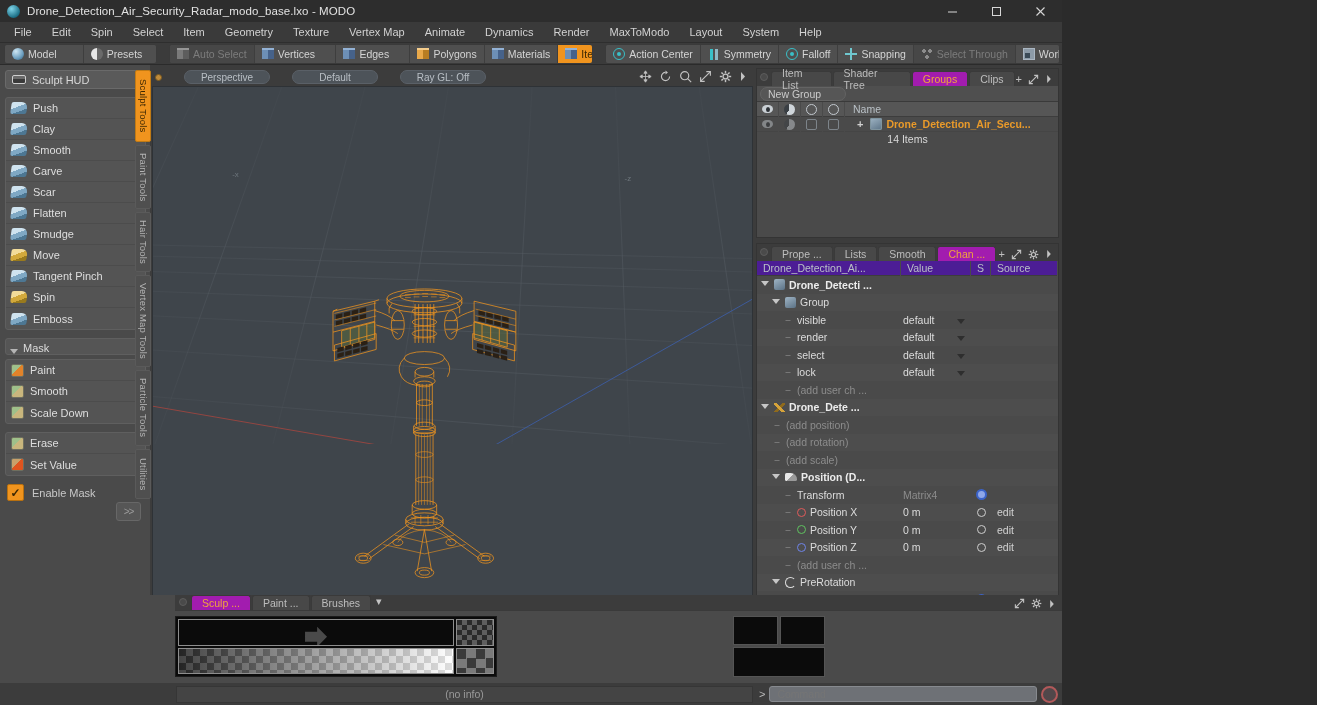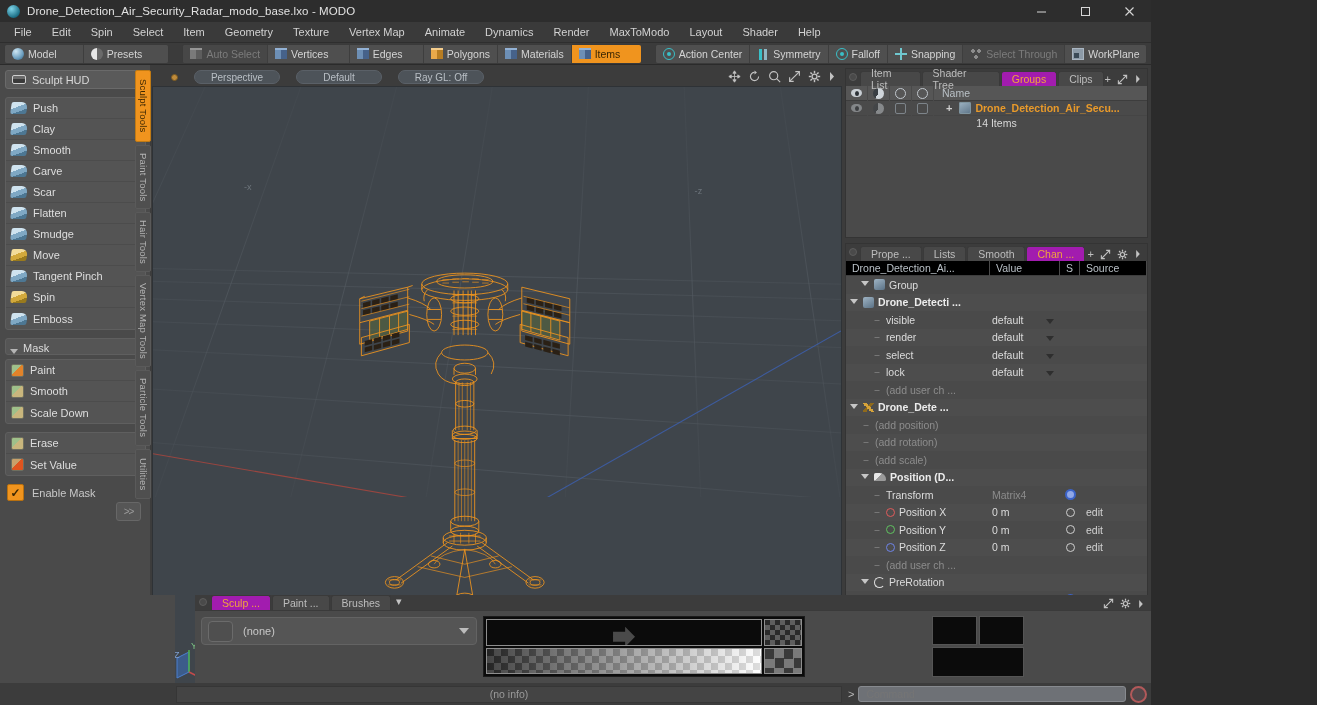--- a/index.html
+++ b/index.html
@@ -3,21 +3,21 @@
 <meta charset="utf-8">
 <style>
   * { box-sizing: border-box; margin:0; padding:0; }
   html,body{ background:#2b2b2b; }
   body{
     width:1317px; height:705px; overflow:hidden;
     font-family:"Liberation Sans", sans-serif;
     font-size:11px; color:#c8c8c8;
     -webkit-font-smoothing:antialiased;
   }
-  .app{ position:relative; width:1151px; height:705px; background:#3c3c3c; }
+  .app{ position:relative; width:1062px; height:705px; background:#3c3c3c; }
 
   
   .titlebar{
     height:22px; background:#2d2d2d; display:flex; align-items:center;
     padding-left:7px; position:relative;
   }
   .tb-icon{
     width:13px; height:13px; border-radius:50%;
     background:radial-gradient(circle at 35% 30%, #7fd4e8, #1b6f86 70%, #0d3b49);
     margin-right:7px; flex:none;
@@ -127,21 +127,21 @@
   .vtab{
     width:16px; background:#4f4f4f; border:1px solid #5a5a5a; border-radius:2px;
     color:#b5b5b5; font-size:9.5px; writing-mode:vertical-rl; text-orientation:mixed;
     display:flex; align-items:center; justify-content:center; padding:4px 0; margin-bottom:3px;
     letter-spacing:.2px; white-space:nowrap;
   }
   .vtab.sel{ background:#f0941e; color:#3a2603; border-color:#c07a14; }
 
   
   .vpwrap{ flex:1; display:flex; flex-direction:column; background:#3c3c3c; padding:3px 2px 0 2px; min-width:0; }
-  .vpbar{ height:18px; display:flex; align-items:center; gap:16px; position:relative; padding-left:3px;margin-left:16px; }
+  .vpbar{ height:18px; display:flex; align-items:center; gap:22px; position:relative; padding-left:3px; }
   .vpdot{ width:7px;height:7px;border-radius:50%;background:#c08b3a;border:1px solid #7a5a22;flex:none;}
   .vpbtn{ height:14px; min-width:86px; background:#4d5359; border:1px solid #5a6067; border-radius:7px;
     display:flex; align-items:center; justify-content:center; color:#b9bfc5; font-size:10px; padding:0 9px; }
   .vpicons{ position:absolute; right:6px; top:2px; display:flex; gap:7px; align-items:center; color:#c3c3c3; }
   .viewport{
     flex:1; position:relative; overflow:hidden;
     background:#3f454b;
     border:1px solid #2e3236;
   }
   .grid{ position:absolute; inset:0; }
@@ -176,21 +176,21 @@
   .nameh{ flex:1; padding-left:8px; color:#b9c0c6; font-size:10.5px; }
   .treebody{ background:#4a4a4a; flex:1; position:relative; }
   .grow{ display:flex; align-items:center; height:15px; border-bottom:1px solid #454545; }
   .gname{ flex:1; display:flex; align-items:center; gap:4px; padding-left:8px; color:#e99a2a; font-weight:bold; font-size:10.5px; }
   .gicon{ width:12px;height:12px;flex:none; background:linear-gradient(150deg,#9fb4c4,#5b7286); border-radius:2px;
     box-shadow:inset 0 0 0 1px #7f949f; }
   .subcount{ text-align:center; color:#d9d9d9; font-size:10.5px; padding-top:1px;}
   .plusx{ color:#d0d0d0; font-size:11px; padding:0 3px 0 4px; }
 
   
-  .chhead{ height:15px; display:flex; background:#000000; border-bottom:1px solid #3d3d3d; align-items:center;
+  .chhead{ height:15px; display:flex; background:#4c1d95; border-bottom:1px solid #3d3d3d; align-items:center;
     color:#b9c0c6; font-size:10.5px; }
   .chhead div{ border-right:1px solid #4a4a4a; height:15px; line-height:15px; padding-left:6px; overflow:hidden; white-space:nowrap;}
   .c1{ width:144px; } .c2{ width:70px; } .c3{ width:20px; } .c4{ flex:1; }
   .chrows{ flex:1; overflow:hidden; position:relative; background:#4a4a4a; }
   .chrow{ height:17.5px; display:flex; align-items:center; font-size:10.5px; color:#dcdcdc; }
   .chrow:nth-child(even){ background:#4d4d4d; }
   .chname{ width:144px; display:flex; align-items:center; gap:4px; padding-left:4px; white-space:nowrap; overflow:hidden;}
   .chval{ width:70px; color:#dcdcdc; padding-left:2px; position:relative; }
   .chs{ width:20px; display:flex; align-items:center; justify-content:center;}
   .chsrc{ flex:1; color:#d2d2d2; padding-left:6px; }
@@ -206,21 +206,21 @@
   .ring.rx{ border-color:#e05b5b;} .ring.ry{ border-color:#5fc15f;} .ring.rz{ border-color:#6f84e8;}
   .gear{ width:11px;height:11px;border-radius:50%;border:2px solid #3b63c9;background:#8fa7e8;flex:none;}
   .itemicon{ width:11px;height:11px;flex:none;background:linear-gradient(150deg,#9fb4c4,#5b7286);border-radius:2px;}
   .locicon{ width:11px;height:9px;flex:none;background:
      linear-gradient(45deg,transparent 40%,#d6a33a 40% 60%,transparent 60%),
      linear-gradient(-45deg,transparent 40%,#8f6a1c 40% 60%,transparent 60%); }
   .posicon{ width:12px;height:8px;flex:none;background:linear-gradient(135deg,#e8e8e8 0 45%,#9a9a9a 45%);
      border-radius:2px 8px 2px 2px; }
   .roticon{ width:11px;height:11px;flex:none;border:1.6px solid #dcdcdc;border-radius:50%;
      border-right-color:transparent; }
-  .botrow{ position:absolute; left:0; right:0; bottom:0; height:110px; display:flex;gap:20px; }
+  .botrow{ position:absolute; left:0; right:0; bottom:0; height:110px; display:flex; }
   .bleft{ width:175px; background:#4a4a4a; }
   .bmid{ flex:1; display:flex; flex-direction:column; }
   .bmtabs{ height:15px; display:flex; align-items:flex-end; gap:1px; padding-left:16px; background:#3c3c3c; position:relative;}
   .bmtabs .leftnub{ position:absolute;left:4px;top:3px;width:8px;height:8px;border-radius:50%;
       background:#4a4a4a;border:1px solid #5c5c5c;}
   .bmtabs .right{ margin-left:auto; display:flex; gap:6px; align-items:center; padding:0 6px 1px 0; color:#c0c0c0;}
   .bmbody{ flex:1; display:flex; background:#4a4a4a; border-top:1px solid #3a3a3a; }
   .brushslot{ margin:6px; flex:0 0 276px; height:28px; background:#555; border:1px solid #636363;
     border-radius:4px; display:flex; align-items:center; gap:10px; padding:0 6px; position:relative;}
   .swatch{ width:25px;height:21px;background:#4f4f4f;border:1px solid #6b6b6b;border-radius:4px; }
@@ -270,21 +270,21 @@
     <div class="menuitem">Select</div>
     <div class="menuitem">Item</div>
     <div class="menuitem">Geometry</div>
     <div class="menuitem">Texture</div>
     <div class="menuitem">Vertex Map</div>
     <div class="menuitem">Animate</div>
     <div class="menuitem">Dynamics</div>
     <div class="menuitem">Render</div>
     <div class="menuitem">MaxToModo</div>
     <div class="menuitem">Layout</div>
-    <div class="menuitem">Shader</div>
+    <div class="menuitem">System</div>
     <div class="menuitem">Help</div>
   </div>
 
   <div class="modebar">
     <div class="mgroup">
       <div class="mbtn">
         <span class="sphere"></span>
         <span>Model</span>
         <span class="key">F2</span>
       </div>
@@ -767,20 +767,23 @@
             <span>+</span>
             <svg width="11" height="11" viewBox="0 0 16 16">
               <path d="M2 9 V14 H7 M14 7 V2 H9" fill="none" stroke="#c3c3c3" stroke-width="1.6"></path>
               <line x1="2.5" y1="13.5" x2="13.5" y2="2.5" stroke="#c3c3c3" stroke-width="1.6"></line>
               </svg>
             <svg width="8" height="10" viewBox="0 0 8 11">
               <path d="M2 1 L6 5.5 L2 10 Z" fill="#c3c3c3"></path>
               </svg>
           </span>
         </div>
+        <div class="hdrow">
+          <div class="newgroup">New Group</div>
+        </div>
         <div class="collist">
           <div class="colcell">
               <span class="eye"></span>
             </div>
           <div class="colcell">
               <span class="rndi"></span>
             </div>
           <div class="colcell">
               <span class="boxi cir"></span>
             </div>
@@ -847,34 +850,34 @@
           </span>
         </div>
         <div class="chhead">
           <div class="c1">Drone_Detection_Ai...</div>
           <div class="c2">Value</div>
           <div class="c3">S</div>
           <div class="c4">Source</div>
         </div>
         <div class="chrows" id="chrows">
             <div class="chrow">
+              <div class="chname" style="padding-left: 4px;">
+                <span class="twist"></span>
+                <span class="itemicon"></span>
+                <span class="bold">Drone_Detecti ...</span>
+              </div>
+              <div class="chval"></div>
+              <div class="chs"></div>
+              <div class="chsrc"></div>
+            </div>
+            <div class="chrow">
               <div class="chname" style="padding-left: 15px;">
                 <span class="twist"></span>
                 <span class="itemicon"></span>
                 <span>Group</span>
-              </div>
-              <div class="chval"></div>
-              <div class="chs"></div>
-              <div class="chsrc"></div>
-            </div>
-            <div class="chrow">
-              <div class="chname" style="padding-left: 4px;">
-                <span class="twist"></span>
-                <span class="itemicon"></span>
-                <span class="bold">Drone_Detecti ...</span>
               </div>
               <div class="chval"></div>
               <div class="chs"></div>
               <div class="chsrc"></div>
             </div>
             <div class="chrow">
               <div class="chname" style="padding-left: 26px;">
                 <span class="dash">–</span>
                 <span>visible</span>
               </div>
@@ -1109,25 +1112,20 @@
               <line x1="13" y1="3" x2="11" y2="5"></line>
                 <line x1="5" y1="11" x2="3" y2="13"></line>
               </g>
             </svg>
           <svg width="8" height="10" viewBox="0 0 8 11">
             <path d="M2 1 L6 5.5 L2 10 Z" fill="#c3c3c3"></path>
             </svg>
         </span>
       </div>
       <div class="bmbody">
-        <div class="brushslot">
-          <span class="swatch"></span>
-          <span>(none)</span>
-          <span style="position:absolute;right:7px;top:10px;width:0;height:0;border-left:5px solid transparent;border-right:5px solid transparent;border-top:6px solid #bcbcbc"></span>
-        </div>
         <div class="gradpanels">
           <div style="flex:0 0 322px;display:flex;flex-direction:column;gap:2px;background:#0b0b0b;padding:2px;border:1px solid #1b1b1b">
             <div style="display:flex;gap:2px;flex:1">
               <div class="gp" style="flex:1;position:relative;overflow:hidden">
                 <div style="position:absolute;left:46%;top:28%;width:22px;height:20px;background:#4a4a4a;clip-path:polygon(0 25%,55% 25%,55% 0,100% 50%,55% 100%,55% 75%,0 75%)"></div>
               </div>
               <div class="gp" style="flex:0 0 38px;background:
                    repeating-conic-gradient(#5e5e5e 0% 25%, #2a2a2a 0% 50%) 0 0/10px 10px"></div>
             </div>
             <div style="display:flex;gap:2px;flex:1">

